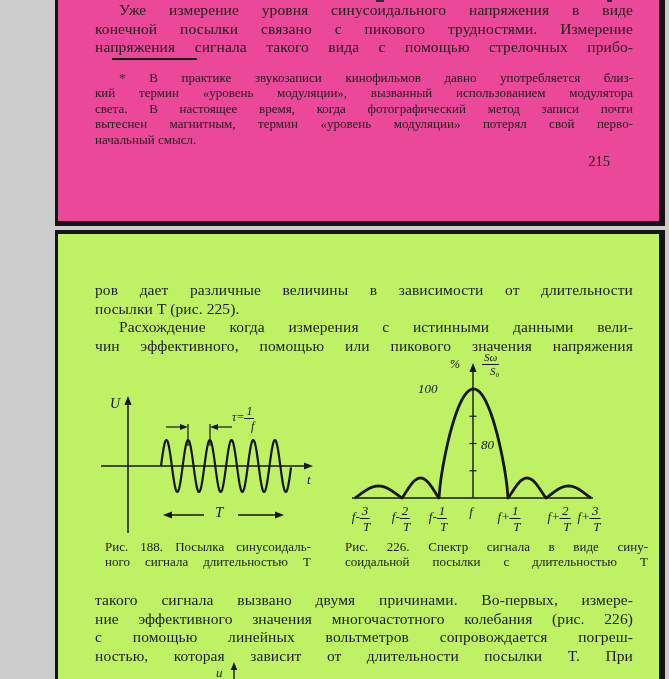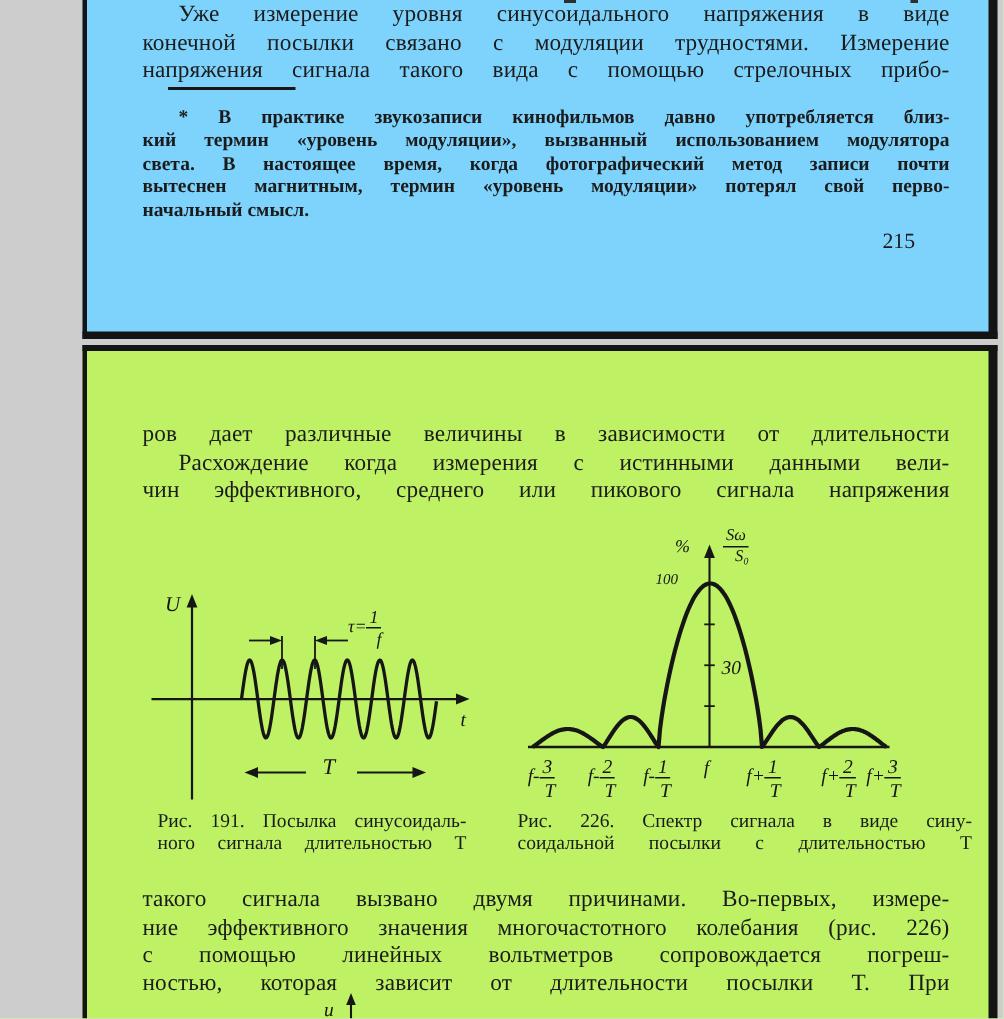--- a/index.html
+++ b/index.html
@@ -22,49 +22,50 @@
   .frac .num{display:block;border-bottom:1.2px solid currentColor;padding:0 2px 1px 2px;}
   .frac .den{display:block;padding-top:1px;text-align:right;}
   .speck{position:absolute;background:#2e2e2e;}
   svg{position:absolute;overflow:visible;}
 </style>
 </head>
 <body>
 
 <div class="canvas" style="background: rgb(205, 205, 205); color: rgb(27, 27, 27);">
 
-  <div class="page page1" style="background: #7dd3fc;">
+  <div class="page page1" style="background: #ec4899;">
     <div class="speck" style="left:318px;top:0;width:8px;height:2px;"></div>
     <div class="speck" style="left:549px;top:0;width:5px;height:2px;"></div>
 
     <div class="abs body-text" style="left:37px;top:1px;width:538px;">
         <div class="line" style="text-indent: 24px;">Уже измерение уровня синусоидального напряжения в виде</div>
-        <div class="line">конечной посылки связано с модуляции трудностями. Измерение</div>
+        <div class="line">конечной посылки связано с пикового трудностями. Измерение</div>
         <div class="line">напряжения сигнала такого вида с помощью стрелочных прибо-</div>
       </div>
 
     <div class="abs rule" style="left:54px;top:58px;width:85px;height:2px;"></div>
 
-    <div class="abs foot-text" style="left:37px;top:70px;width:538px;font-weight:bold;">
+    <div class="abs foot-text" style="left:37px;top:70px;width:538px;">
         <div class="line" style="text-indent: 24px;">* В практике звукозаписи  кинофильмов давно употребляется  близ-</div>
         <div class="line">кий термин «уровень модуляции», вызванный использованием модулятора</div>
         <div class="line">света. В настоящее время, когда фотографический метод записи почти</div>
         <div class="line">вытеснен магнитным, термин «уровень модуляции» потерял свой перво-</div>
         <div class="line nojust">начальный смысл.</div>
       </div>
 
     <div class="abs pagenum" style="left:37px;top:153px;width:515px;">215</div>
   </div>
 
   <div class="page page2" style="background: #bef264;">
 
     <div class="abs body-text" style="left:37px;top:47px;width:538px;">
         <div class="line">ров дает различные величины в зависимости от длительности</div>
+        <div class="line nojust">посылки T (рис. 225).</div>
         <div class="line" style="text-indent: 24px;">Расхождение когда  измерения с истинными данными вели-</div>
-        <div class="line">чин эффективного, среднего или пикового сигнала напряжения</div>
+        <div class="line">чин эффективного, помощью или пикового значения напряжения</div>
       </div>
 
     <svg id="fig225" width="224" height="148" viewBox="98 392 224 148" style="left:40px;top:158px;">
         <line x1="128" y1="533" x2="128" y2="403" stroke="#161616" stroke-width="1.5"></line>
         <polygon points="128,396 124.4,405 131.6,405" fill="#161616"></polygon>
         <line x1="101" y1="466" x2="306" y2="466" stroke="#161616" stroke-width="1.5"></line>
         <polygon points="313,466 304,462.4 304,469.6" fill="#161616"></polygon>
         <path d="M161,466 L161.0,466.0 L161.5,462.2 L162.0,458.6 L162.5,455.1 L163.0,451.8 L163.5,448.8 L164.0,446.2 L164.5,443.9 L165.0,442.2 L165.5,440.9 L166.0,440.2 L166.5,440.0 L167.0,440.4 L167.5,441.2 L168.0,442.7 L168.5,444.6 L169.0,446.9 L169.5,449.6 L170.0,452.7 L170.5,456.1 L171.0,459.7 L171.5,463.4 L172.0,467.1 L172.5,470.9 L173.0,474.5 L173.5,478.0 L174.0,481.2 L174.5,484.0 L175.0,486.6 L175.5,488.6 L176.0,490.2 L176.5,491.3 L177.0,491.9 L177.5,491.9 L178.0,491.4 L178.5,490.4 L179.0,488.8 L179.5,486.8 L180.0,484.3 L180.5,481.5 L181.0,478.3 L181.5,474.9 L182.0,471.2 L182.5,467.5 L183.0,463.7 L183.5,460.0 L184.0,456.4 L184.5,453.1 L185.0,449.9 L185.5,447.2 L186.0,444.8 L186.5,442.8 L187.0,441.4 L187.5,440.4 L188.0,440.0 L188.5,440.2 L189.0,440.8 L189.5,442.0 L190.0,443.7 L190.5,445.9 L191.0,448.5 L191.5,451.5 L192.0,454.7 L192.5,458.2 L193.0,461.9 L193.5,465.6 L194.0,469.4 L194.5,473.1 L195.0,476.6 L195.5,479.9 L196.0,482.9 L196.5,485.6 L197.0,487.9 L197.5,489.7 L198.0,491.0 L198.5,491.8 L199.0,492.0 L199.5,491.7 L200.0,490.9 L200.5,489.5 L201.0,487.7 L201.5,485.4 L202.0,482.6 L202.5,479.6 L203.0,476.3 L203.5,472.7 L204.0,469.0 L204.5,465.2 L205.0,461.5 L205.5,457.9 L206.0,454.4 L206.5,451.1 L207.0,448.2 L207.5,445.7 L208.0,443.5 L208.5,441.9 L209.0,440.7 L209.5,440.1 L210.0,440.0 L210.5,440.5 L211.0,441.5 L211.5,443.0 L212.0,445.0 L212.5,447.4 L213.0,450.2 L213.5,453.4 L214.0,456.8 L214.5,460.4 L215.0,464.1 L215.5,467.9 L216.0,471.6 L216.5,475.2 L217.0,478.6 L217.5,481.8 L218.0,484.6 L218.5,487.0 L219.0,489.0 L219.5,490.5 L220.0,491.5 L220.5,492.0 L221.0,491.9 L221.5,491.3 L222.0,490.1 L222.5,488.5 L223.0,486.3 L223.5,483.8 L224.0,480.9 L224.5,477.6 L225.0,474.1 L225.5,470.5 L226.0,466.8 L226.5,463.0 L227.0,459.3 L227.5,455.7 L228.0,452.4 L228.5,449.4 L229.0,446.6 L229.5,444.3 L230.0,442.5 L230.5,441.1 L231.0,440.3 L231.5,440.0 L232.0,440.2 L232.5,441.0 L233.0,442.3 L233.5,444.1 L234.0,446.4 L234.5,449.1 L235.0,452.1 L235.5,455.4 L236.0,458.9 L236.5,462.6 L237.0,466.4 L237.5,470.1 L238.0,473.8 L238.5,477.3 L239.0,480.5 L239.5,483.5 L240.0,486.1 L240.5,488.3 L241.0,490.0 L241.5,491.2 L242.0,491.8 L242.5,492.0 L243.0,491.6 L243.5,490.6 L244.0,489.2 L244.5,487.2 L245.0,484.8 L245.5,482.1 L246.0,478.9 L246.5,475.6 L247.0,472.0 L247.5,468.3 L248.0,464.5 L248.5,460.8 L249.0,457.1 L249.5,453.7 L250.0,450.5 L250.5,447.7 L251.0,445.2 L251.5,443.2 L252.0,441.6 L252.5,440.6 L253.0,440.1 L253.5,440.1 L254.0,440.7 L254.5,441.8 L255.0,443.4 L255.5,445.4 L256.0,448.0 L256.5,450.8 L257.0,454.0 L257.5,457.5 L258.0,461.1 L258.5,464.9 L259.0,468.6 L259.5,472.3 L260.0,475.9 L260.5,479.3 L261.0,482.4 L261.5,485.1 L262.0,487.4 L262.5,489.3 L263.0,490.8 L263.5,491.6 L264.0,492.0 L264.5,491.8 L265.0,491.1 L265.5,489.8 L266.0,488.1 L266.5,485.8 L267.0,483.2 L267.5,480.2 L268.0,476.9 L268.5,473.4 L269.0,469.8 L269.5,466.0 L270.0,462.2 L270.5,458.6 L271.0,455.1 L271.5,451.8 L272.0,448.8 L272.5,446.2 L273.0,443.9 L273.5,442.2 L274.0,440.9 L274.5,440.2 L275.0,440.0 L275.5,440.4 L276.0,441.2 L276.5,442.7 L277.0,444.6 L277.5,446.9 L278.0,449.6 L278.5,452.7 L279.0,456.1 L279.5,459.7 L280.0,463.4 L280.5,467.1 L281.0,470.9 L281.5,474.5 L282.0,478.0 L282.5,481.2 L283.0,484.0 L283.5,486.6 L284.0,488.6 L284.5,490.2 L285.0,491.3 L285.5,491.9 L286.0,491.9 L286.5,491.4 L287.0,490.4 L287.5,488.8 L288.0,486.8 L288.5,484.3 L289.0,481.5 L289.5,478.3 L290.0,474.9 L290.5,471.2 L291.0,467.5" stroke="#161616" stroke-width="2.2" fill="none" stroke-linejoin="round"></path>
         <line x1="188" y1="424" x2="188" y2="446" stroke="#161616" stroke-width="1.2"></line>
         <line x1="210" y1="424" x2="210" y2="446" stroke="#161616" stroke-width="1.2"></line>
@@ -86,34 +87,34 @@
         <line x1="352" y1="498" x2="593" y2="498" stroke="#161616" stroke-width="1.6"></line>
         <line x1="473" y1="498" x2="473" y2="370" stroke="#161616" stroke-width="1.4"></line>
         <polygon points="473,363 469.4,372 476.6,372" fill="#161616"></polygon>
         <line x1="469.5" y1="470.75" x2="476.5" y2="470.75" stroke="#161616" stroke-width="1.2"></line>
         <line x1="469.5" y1="443.5" x2="476.5" y2="443.5" stroke="#161616" stroke-width="1.2"></line>
         <line x1="469.5" y1="416.25" x2="476.5" y2="416.25" stroke="#161616" stroke-width="1.2"></line>
         <path d="M355,498 L355,498.0 L356,497.4 L357,496.7 L358,496.0 L359,495.2 L360,494.5 L361,493.7 L362,493.0 L363,492.3 L364,491.6 L365,490.9 L366,490.3 L367,489.7 L368,489.1 L369,488.5 L370,488.1 L371,487.6 L372,487.2 L373,486.9 L374,486.6 L375,486.4 L376,486.2 L377,486.1 L378,486.0 L379,486.0 L380,486.1 L381,486.2 L382,486.4 L383,486.6 L384,486.9 L385,487.2 L386,487.6 L387,488.1 L388,488.5 L389,489.1 L390,489.7 L391,490.3 L392,490.9 L393,491.6 L394,492.3 L395,493.0 L396,493.7 L397,494.5 L398,495.2 L399,496.0 L400,496.7 L401,497.4 L402,498.0 L402,498.0 L403,496.7 L404,495.2 L405,493.6 L406,492.0 L407,490.5 L408,488.9 L409,487.4 L410,486.0 L411,484.7 L412,483.4 L413,482.3 L414,481.2 L415,480.3 L416,479.6 L417,479.0 L418,478.5 L419,478.2 L420,478.0 L421,478.0 L422,478.2 L423,478.5 L424,479.0 L425,479.6 L426,480.3 L427,481.2 L428,482.3 L429,483.4 L430,484.7 L431,486.0 L432,487.4 L433,488.9 L434,490.5 L435,492.0 L436,493.6 L437,495.2 L438,496.7 L439,498.0 L439,498.0 L440,486.2 L441,478.6 L442,472.1 L443,466.1 L444,460.7 L445,455.6 L446,450.7 L447,446.2 L448,441.8 L449,437.7 L450,433.7 L451,430.0 L452,426.4 L453,423.0 L454,419.7 L455,416.7 L456,413.8 L457,411.0 L458,408.4 L459,406.0 L460,403.8 L461,401.7 L462,399.7 L463,397.9 L464,396.3 L465,394.9 L466,393.6 L467,392.4 L468,391.5 L469,390.6 L470,390.0 L471,389.5 L472,389.2 L473,389.0 L474,389.0 L475,389.2 L476,389.5 L477,390.0 L478,390.6 L479,391.5 L480,392.4 L481,393.6 L482,394.9 L483,396.3 L484,397.9 L485,399.7 L486,401.7 L487,403.8 L488,406.0 L489,408.4 L490,411.0 L491,413.8 L492,416.7 L493,419.7 L494,423.0 L495,426.4 L496,430.0 L497,433.7 L498,437.7 L499,441.8 L500,446.2 L501,450.7 L502,455.6 L503,460.7 L504,466.1 L505,472.1 L506,478.6 L507,486.2 L508,498.0 L508,498.0 L509,496.7 L510,495.3 L511,493.7 L512,492.2 L513,490.7 L514,489.2 L515,487.7 L516,486.3 L517,485.0 L518,483.7 L519,482.6 L520,481.6 L521,480.6 L522,479.8 L523,479.2 L524,478.7 L525,478.3 L526,478.1 L527,478.0 L528,478.1 L529,478.3 L530,478.7 L531,479.2 L532,479.8 L533,480.6 L534,481.6 L535,482.6 L536,483.7 L537,485.0 L538,486.3 L539,487.7 L540,489.2 L541,490.7 L542,492.2 L543,493.7 L544,495.3 L545,496.7 L546,498.0 L546,498.0 L547,497.4 L548,496.6 L549,495.9 L550,495.1 L551,494.3 L552,493.5 L553,492.8 L554,492.0 L555,491.3 L556,490.6 L557,490.0 L558,489.3 L559,488.8 L560,488.2 L561,487.8 L562,487.3 L563,487.0 L564,486.6 L565,486.4 L566,486.2 L567,486.1 L568,486.0 L569,486.0 L570,486.1 L571,486.2 L572,486.4 L573,486.6 L574,487.0 L575,487.3 L576,487.8 L577,488.2 L578,488.8 L579,489.3 L580,490.0 L581,490.6 L582,491.3 L583,492.0 L584,492.8 L585,493.5 L586,494.3 L587,495.1 L588,495.9 L589,496.6 L590,497.4 L591,498.0" stroke="#161616" stroke-width="2.8" fill="none" stroke-linejoin="round"></path>
       </svg>
     <span class="figlabel" style="left:392px;top:123px;font-size:12px;">%</span>
     <span class="figlabel" style="left:424px;top:118px;font-size:11px;"><span class="frac"><span class="num">Sω</span><span class="den">S₀</span></span></span>
-    <span class="figlabel" style="left:360px;top:147px;width:34px;text-align:right;font-size:10px;">100</span>
-    <span class="figlabel" style="left:423px;top:203px;font-size:13px;">30</span>
+    <span class="figlabel" style="left:360px;top:147px;width:34px;font-size:13px;">100</span>
+    <span class="figlabel" style="left:423px;top:203px;font-size:13px;">80</span>
     <div class="abs" style="left:287px;top:268px;width:262px;height:34px;font-size:13px;">
         <span class="figlabel" style="left: 16px; top: 2px; transform: translateX(-50%);"><span class="fpre">f-</span><span class="frac"><span class="num">3</span><span class="den">T</span></span></span>
         <span class="figlabel" style="left: 56px; top: 2px; transform: translateX(-50%);"><span class="fpre">f-</span><span class="frac"><span class="num">2</span><span class="den">T</span></span></span>
         <span class="figlabel" style="left: 93px; top: 2px; transform: translateX(-50%);"><span class="fpre">f-</span><span class="frac"><span class="num">1</span><span class="den">T</span></span></span>
         <span class="figlabel" style="left: 126px; top: 2px; transform: translateX(-50%);"><span class="fpre">f</span></span>
         <span class="figlabel" style="left: 164px; top: 2px; transform: translateX(-50%);"><span class="fpre">f+</span><span class="frac"><span class="num">1</span><span class="den">T</span></span></span>
         <span class="figlabel" style="left: 214px; top: 2px; transform: translateX(-50%);"><span class="fpre">f+</span><span class="frac"><span class="num">2</span><span class="den">T</span></span></span>
         <span class="figlabel" style="left: 244px; top: 2px; transform: translateX(-50%);"><span class="fpre">f+</span><span class="frac"><span class="num">3</span><span class="den">T</span></span></span>
       </div>
 
     <div class="abs cap-text" style="left:47px;top:306px;width:206px;">
-        <div class="line">Рис. 191. Посылка синусоидаль-</div>
+        <div class="line">Рис. 188. Посылка синусоидаль-</div>
         <div class="line">ного  сигнала  длительностью T</div>
       </div>
     <div class="abs cap-text" style="left:287px;top:306px;width:303px;">
         <div class="line">Рис. 226. Спектр сигнала в виде  сину-</div>
         <div class="line">соидальной посылки с длительностью T</div>
       </div>
 
     <div class="abs body-text" style="left:37px;top:357px;width:538px;">
         <div class="line">такого сигнала вызвано двумя причинами. Во-первых, измере-</div>
         <div class="line">ние эффективного значения многочастотного колебания (рис. 226)</div>

